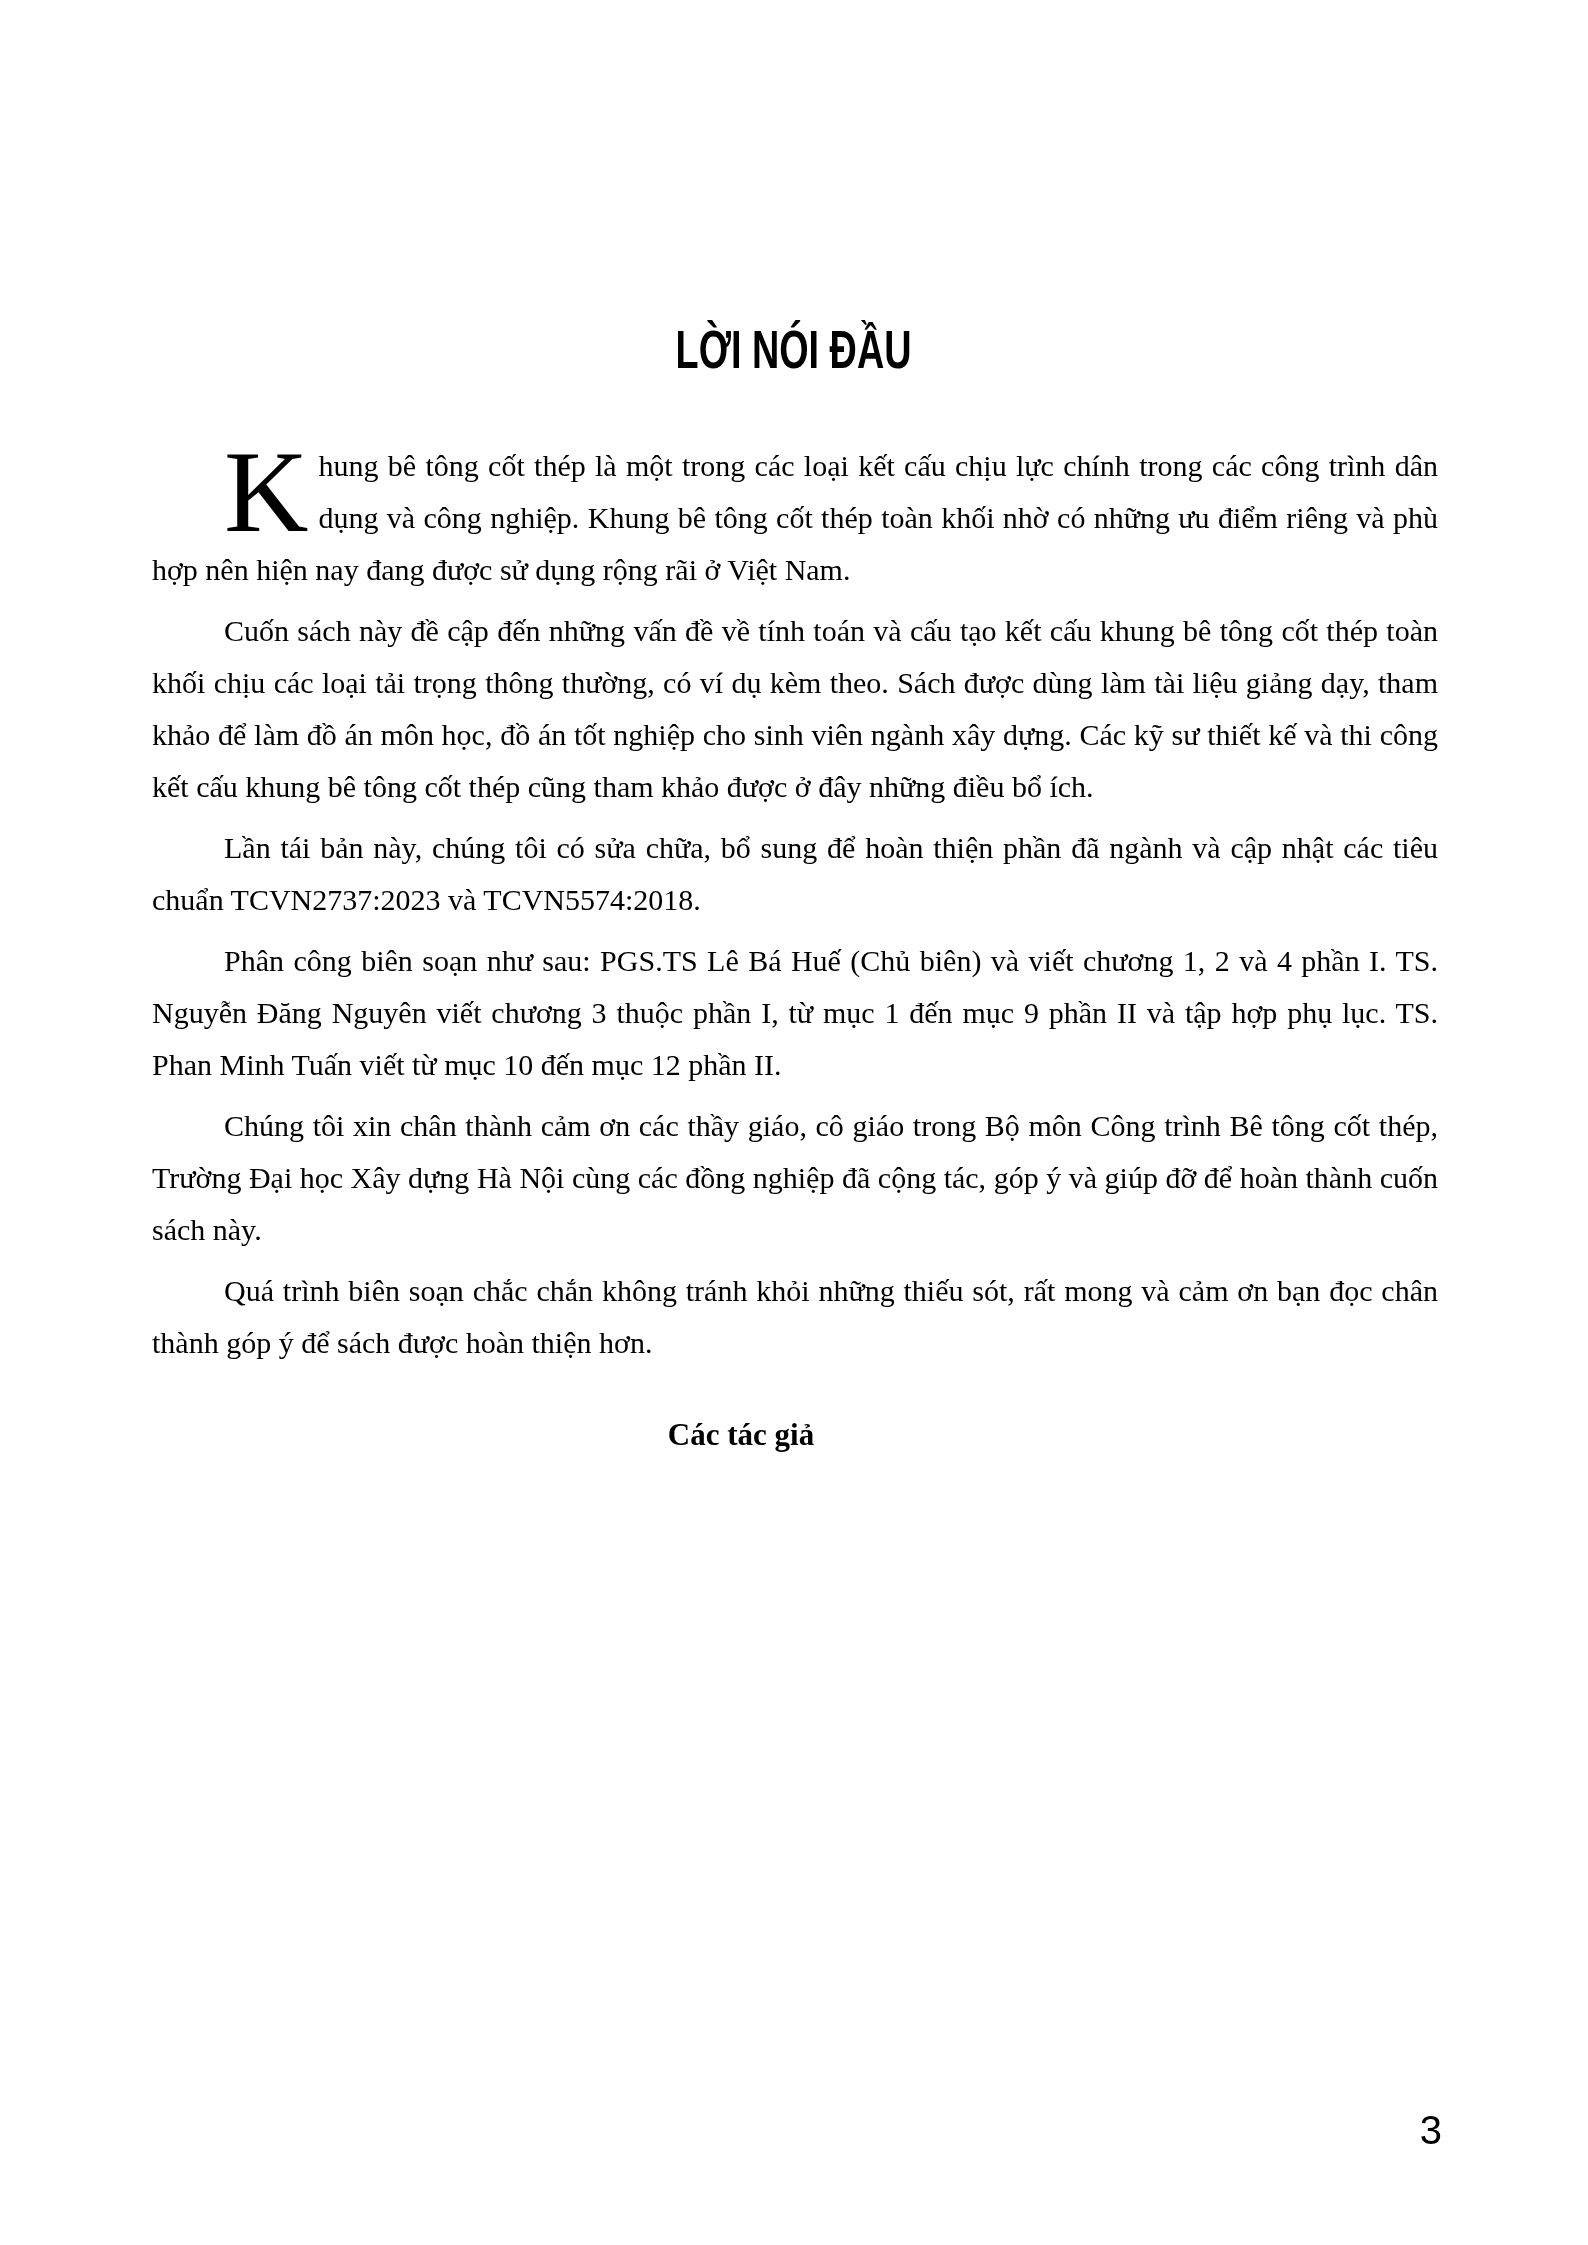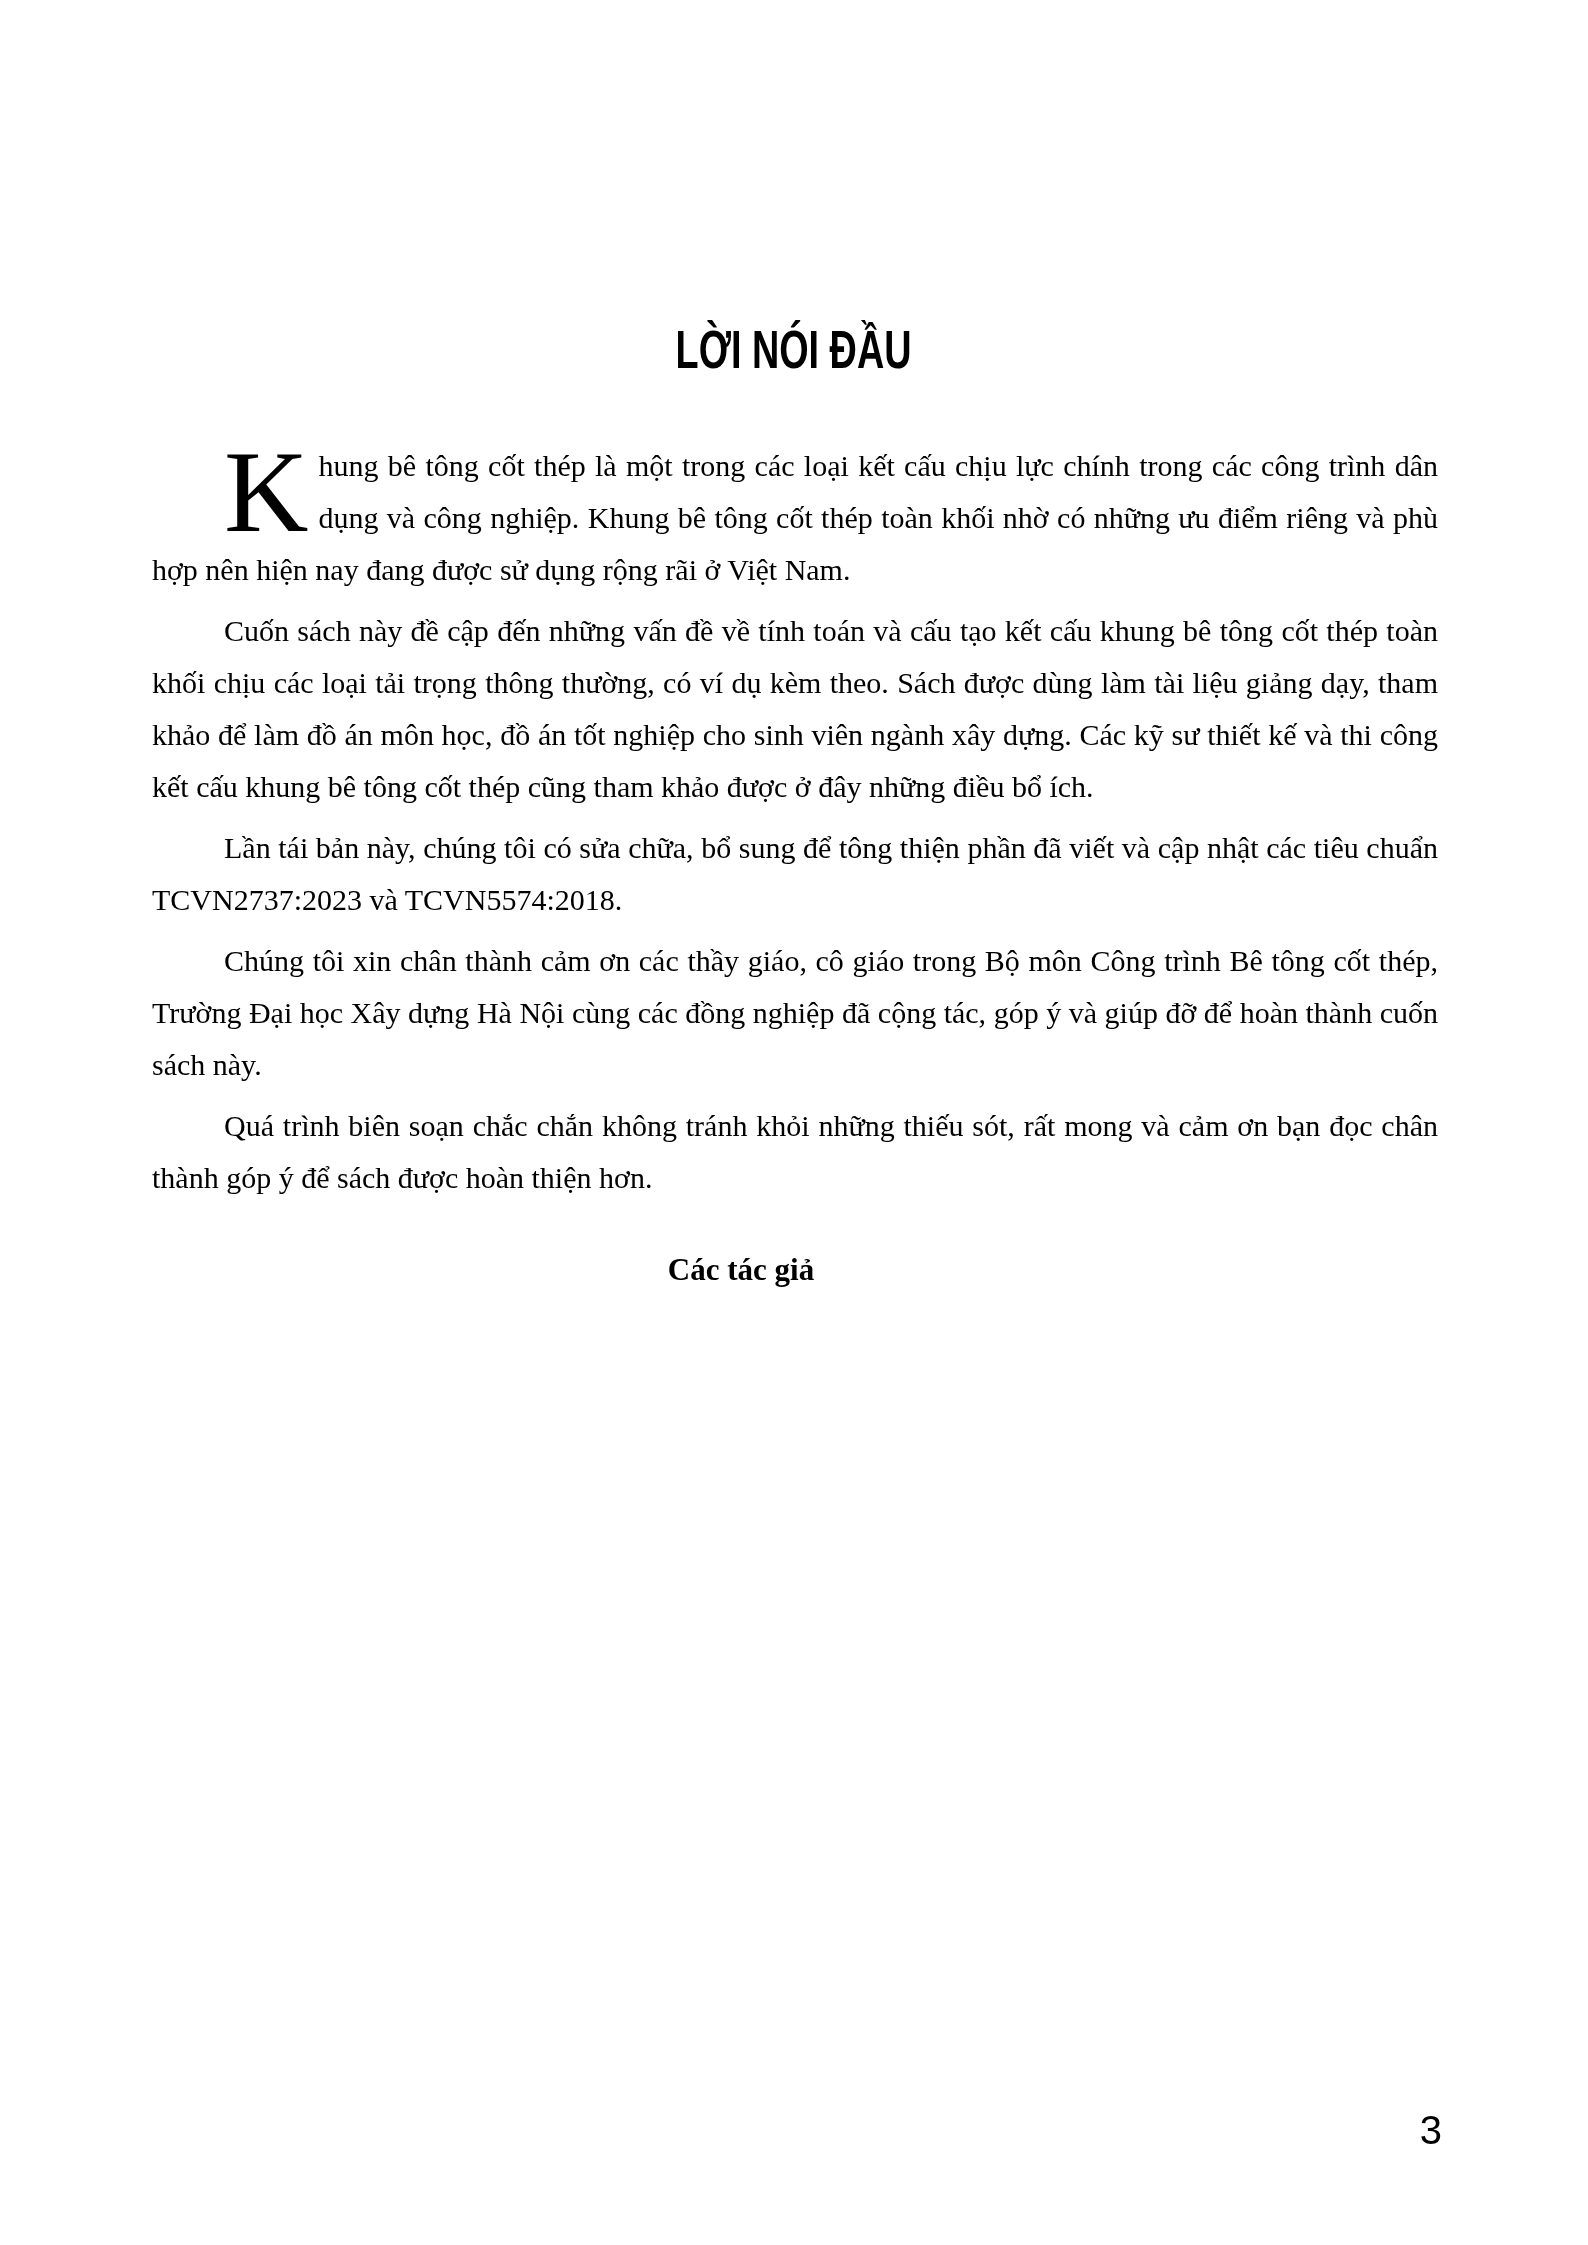--- a/index.html
+++ b/index.html
@@ -83,23 +83,24 @@
   <div class="title-wrap">
     <span class="title">LỜI NÓI ĐẦU</span>
   </div>
 
   <div class="content">
 
     <p class="first-para"><span class="dropcap">K</span><span>hung bê tông cốt thép là một trong các loại kết cấu chịu lực chính trong các công trình dân dụng và công nghiệp. Khung bê tông cốt thép toàn khối nhờ có những ưu điểm riêng và phù hợp nên hiện nay đang được sử dụng rộng rãi ở Việt Nam.</span></p>
 
     <p>Cuốn sách này đề cập đến những vấn đề về tính toán và cấu tạo kết cấu khung bê tông cốt thép toàn khối chịu các loại tải trọng thông thường, có ví dụ kèm theo. Sách được dùng làm tài liệu giảng dạy, tham khảo để làm đồ án môn học, đồ án tốt nghiệp cho sinh viên ngành xây dựng. Các kỹ sư thiết kế và thi công kết cấu khung bê tông cốt thép cũng tham khảo được ở đây những điều bổ ích.</p>
 
-    <p>Lần tái bản này, chúng tôi có sửa chữa, bổ sung để tông thiện phần đã viết và cập nhật các tiêu chuẩn TCVN2737:2023 và TCVN5574:2018.</p>
+    <p>Lần tái bản này, chúng tôi có sửa chữa, bổ sung để hoàn thiện phần đã ngành và cập nhật các tiêu chuẩn TCVN2737:2023 và TCVN5574:2018.</p>
 
 
+    <p>Phân công biên soạn như sau: PGS.TS Lê Bá Huế (Chủ biên) và viết chương 1, 2 và 4 phần I. TS. Nguyễn Đăng Nguyên viết chương 3 thuộc phần I, từ mục 1 đến mục 9 phần II và tập hợp phụ lục. TS. Phan Minh Tuấn viết từ mục 10 đến mục 12 phần II.</p>
 
     <p>Chúng tôi xin chân thành cảm ơn các thầy giáo, cô giáo trong Bộ môn Công trình Bê tông cốt thép, Trường Đại học Xây dựng Hà Nội cùng các đồng nghiệp đã cộng tác, góp ý và giúp đỡ để hoàn thành cuốn sách này.</p>
 
     <p>Quá trình biên soạn chắc chắn không tránh khỏi những thiếu sót, rất mong và cảm ơn bạn đọc chân thành góp ý để sách được hoàn thiện hơn.</p>
 
     <div class="signature">Các tác giả</div>
 
   </div>
 
   <div class="page-number">3</div>

